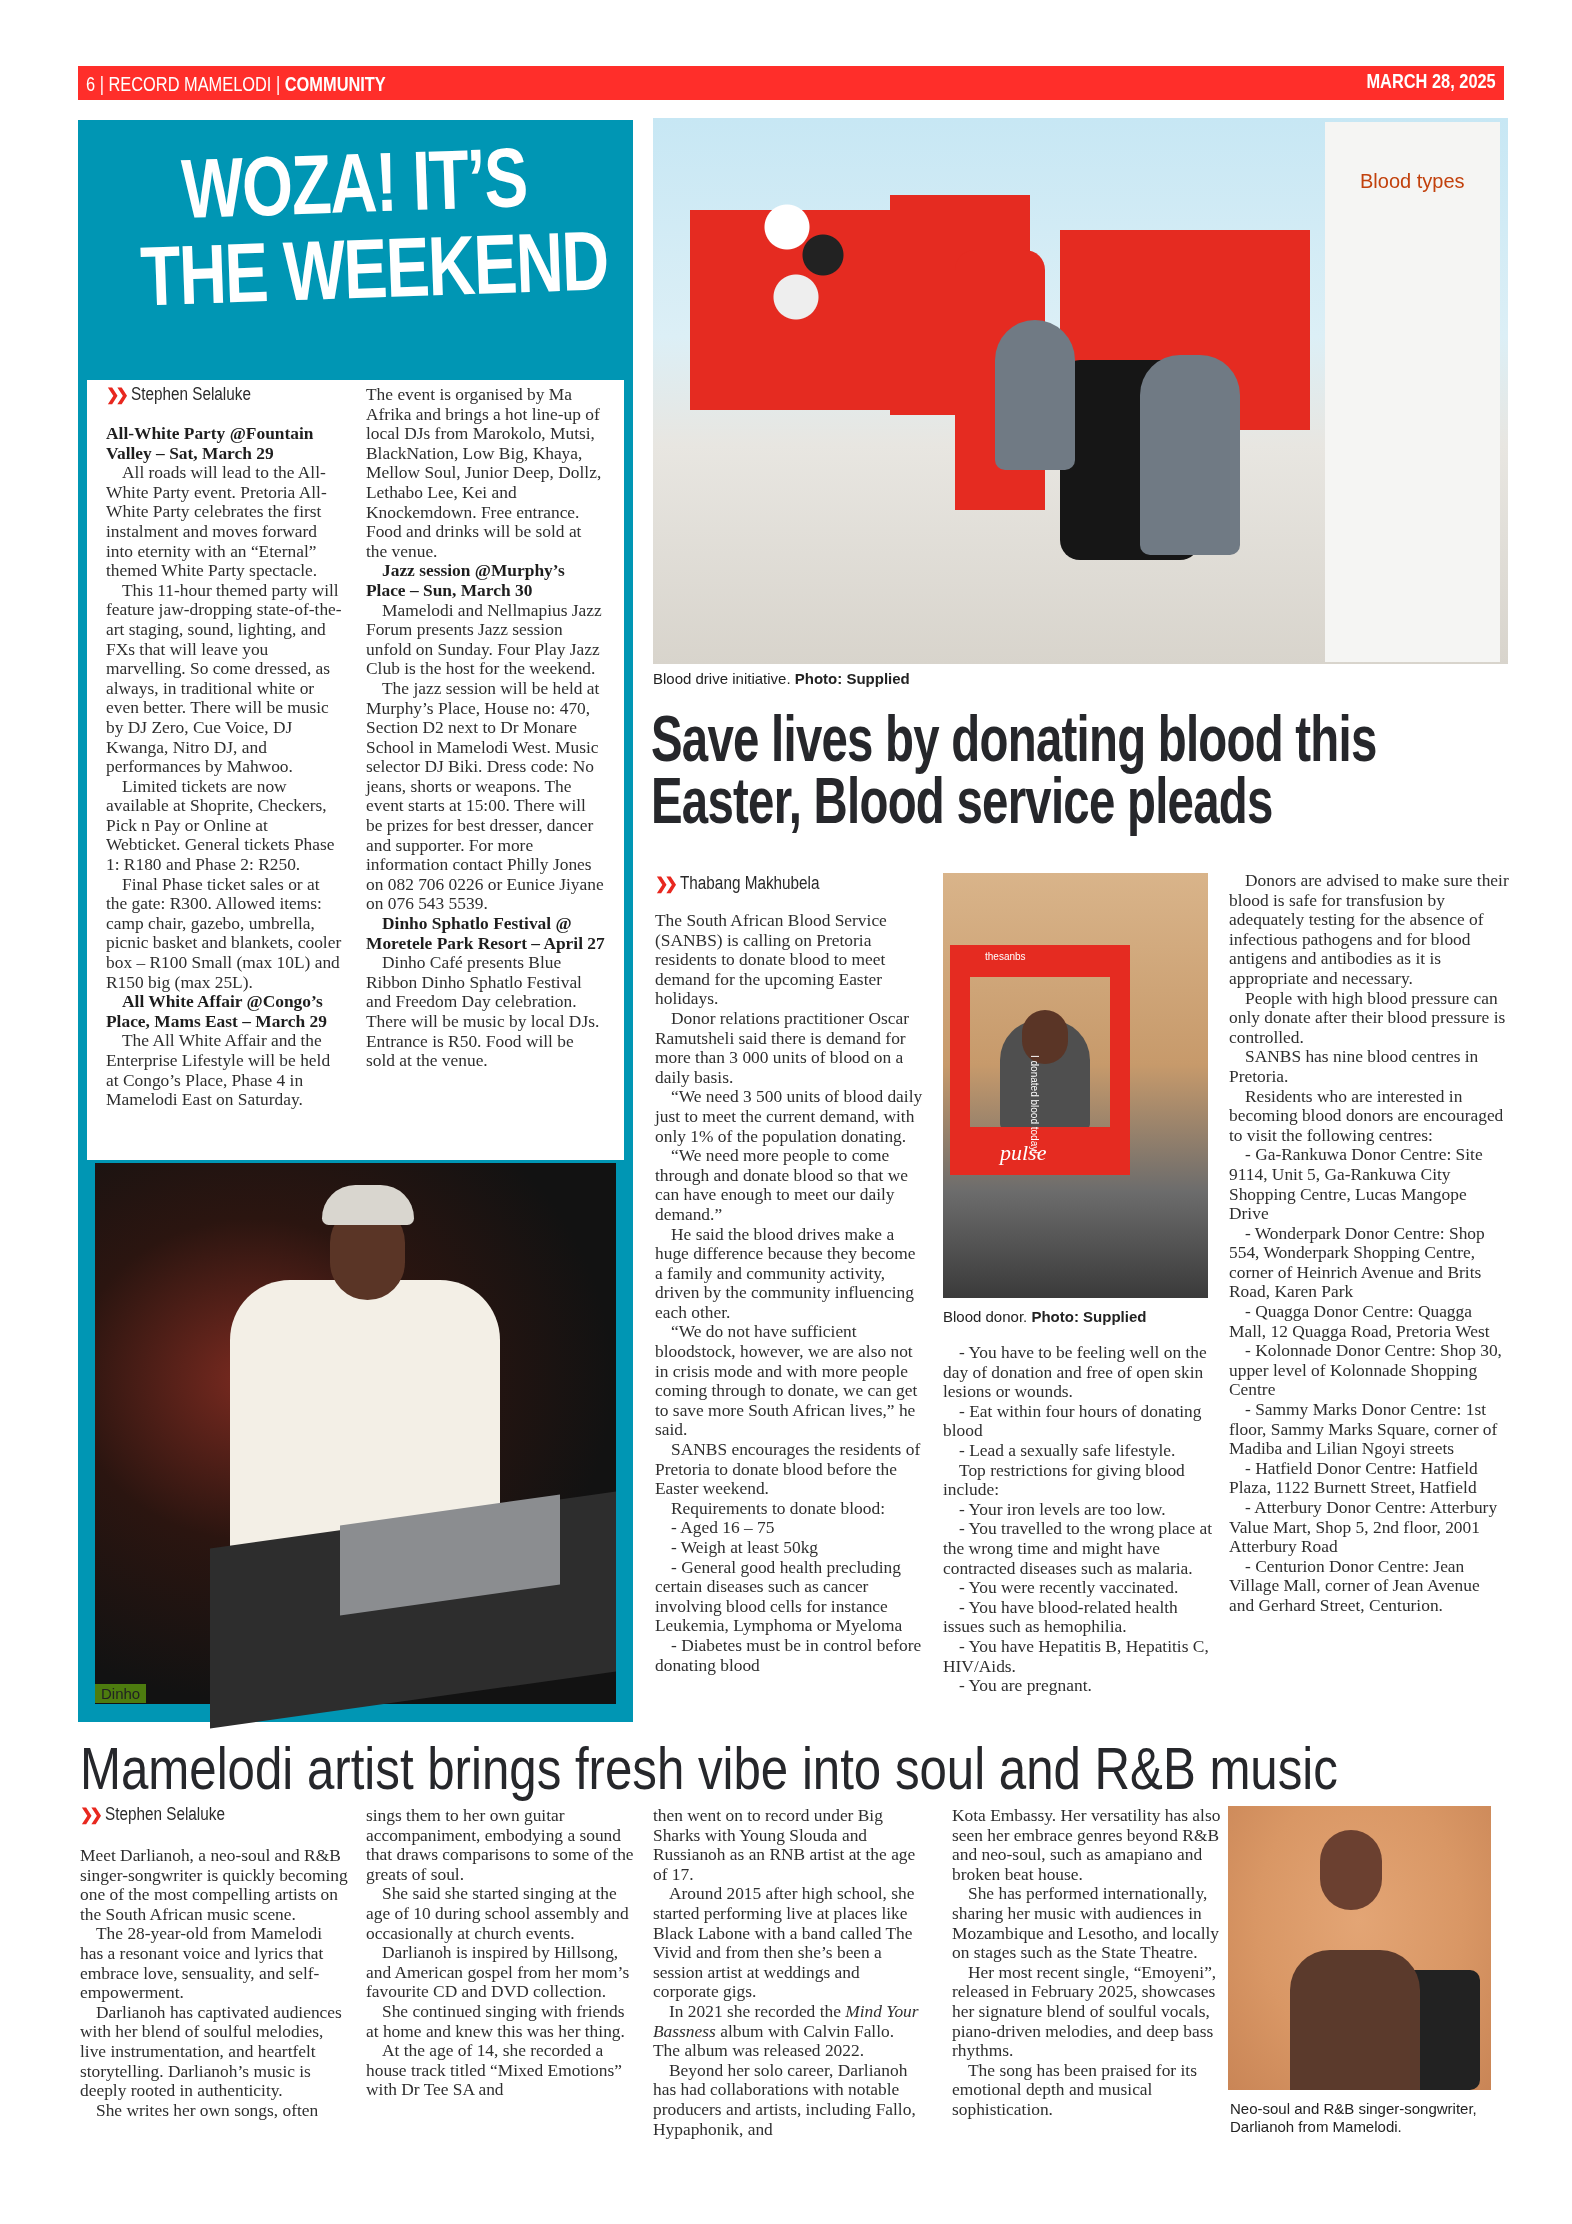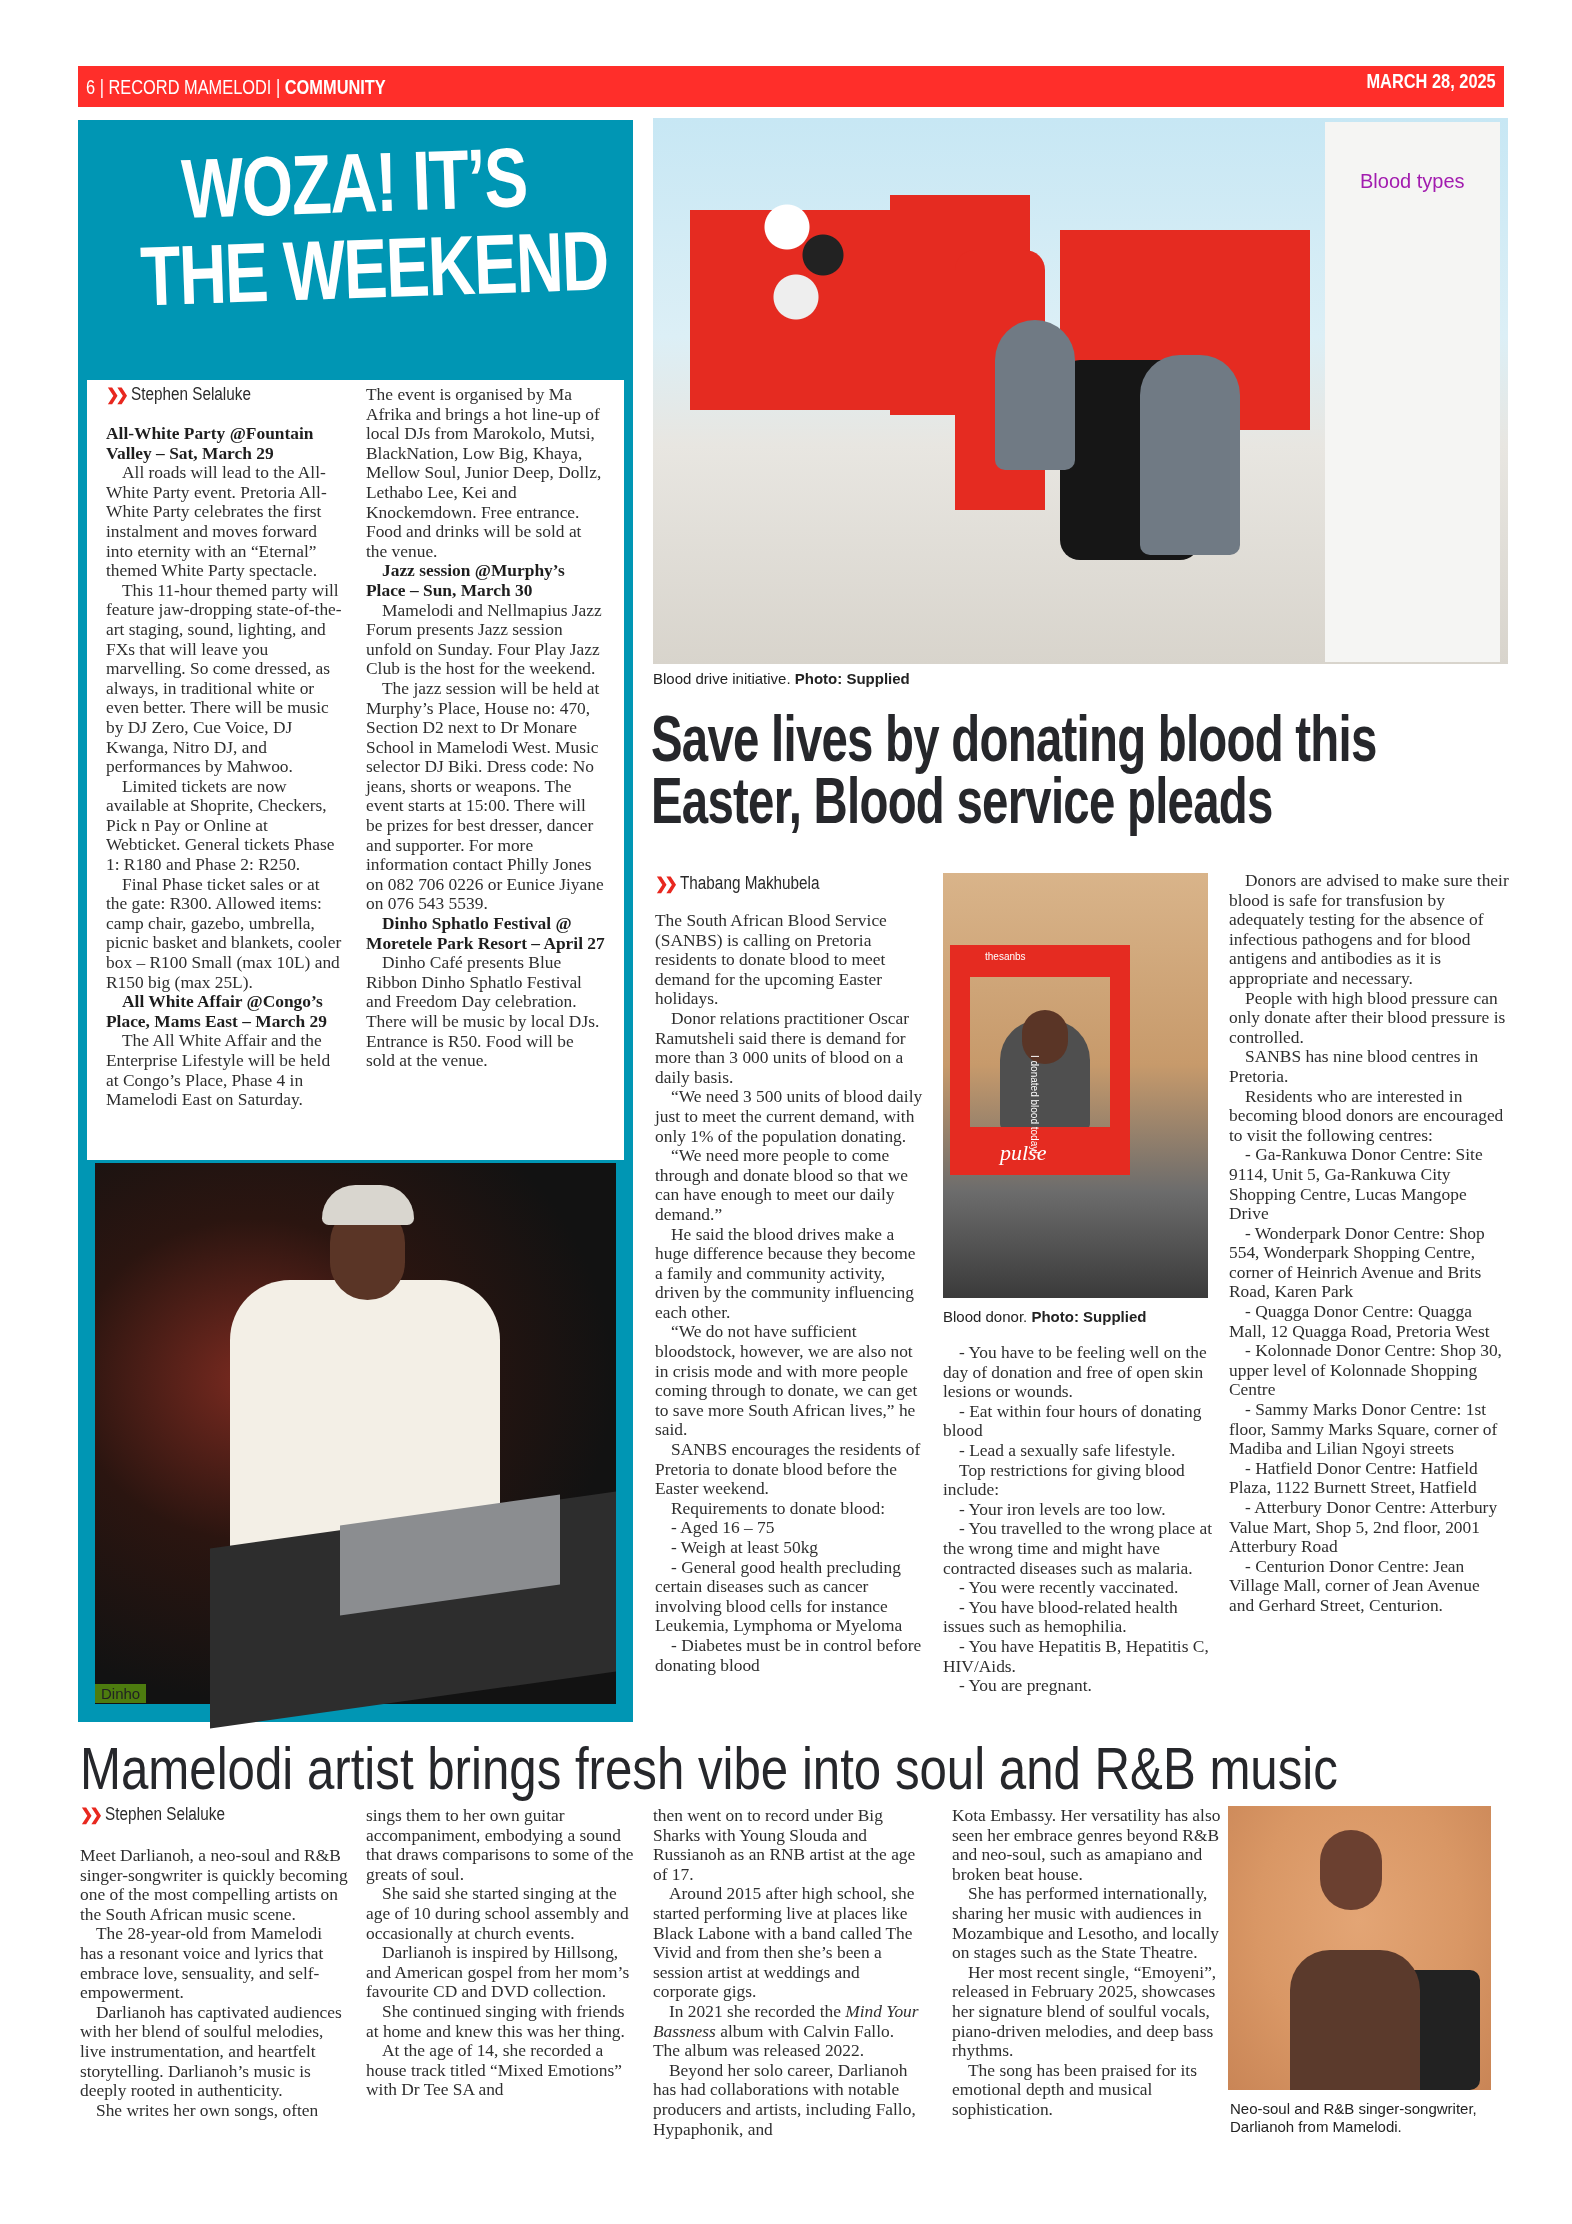--- a/index.html
+++ b/index.html
@@ -2,21 +2,21 @@
 <html><head>
 <meta charset="utf-8">
 <style>
   * { box-sizing: border-box; margin: 0; padding: 0; }
   html, body { width: 1572px; height: 2224px; background: #ffffff; overflow: hidden; }
   body { position: relative; font-family: "Liberation Serif", serif; color: #2a2a2a; }
 
   .abs { position: absolute; }
 
   
-  .header-bar { left: 78px; top: 66px; width: 1426px; height: 41px; background: #ff2e2a; color: #fff;
+  .header-bar { left: 78px; top: 66px; width: 1426px; height: 34px; background: #ff2e2a; color: #fff;
     font-family: "Liberation Sans", sans-serif; font-size: 21px; line-height: 29px;
     display: flex; justify-content: space-between; padding: 0 8px; transform-origin: left; gap: 14px; }
   .header-left { display: flex; align-items: center; gap: 0; }
   .hseg { display: inline-block; transform: scaleX(0.78); transform-origin: left; white-space: nowrap; }
   .hbold { font-weight: bold; }
   .hdate { font-weight: bold; transform: scaleX(0.78); transform-origin: right; white-space: nowrap; display:inline-block; }
 
   
   .weekend-panel { left: 78px; top: 120px; width: 555px; height: 1602px; background: #0096b4; }
   .weekend-title { left: 78px; top: 140px; width: 555px; text-align: center; color: #fff;
@@ -44,21 +44,21 @@
   .dj-cap { left: 322px; top: 1185px; width: 92px; height: 40px; background: #d9d6cf; border-radius: 40px 40px 8px 8px; }
   .dj-deck { left: 210px; top: 1520px; width: 406px; height: 180px; background: #2d2d2d; transform: skewY(-8deg); }
   .dj-mixer { left: 340px; top: 1510px; width: 220px; height: 90px; background: #8b8d90; transform: skewY(-8deg); }
   .dj-caption { left: 95px; top: 1684px; background: #4d7c0f; color: #222; font-family: "Liberation Sans", sans-serif;
     font-size: 15px; padding: 1px 6px; }
 
   .blood-photo { left: 653px; top: 118px; width: 855px; height: 546px;
     background: linear-gradient(180deg, #c7e7f4 0%, #dceff6 40%, #e8e6e1 60%, #d8d4cc 100%); }
   .bp-panel { background: #e52b21; }
   .bp-banner { left: 1325px; top: 122px; width: 175px; height: 540px; background: #f5f5f3; }
-  .bp-banner-text { left: 1360px; top: 170px; color: #a21caf; font-family: "Liberation Sans", sans-serif; font-size: 20px; }
+  .bp-banner-text { left: 1360px; top: 170px; color: #c2410c; font-family: "Liberation Sans", sans-serif; font-size: 20px; }
   .bp-seat { background: #161616; }
   .bp-person { background: #707a84; border-radius: 40px 40px 10px 10px; }
 
   .photo-caption { font-family: "Liberation Sans", sans-serif; font-size: 15px; color: #222; white-space: nowrap; }
   .photo-caption b { font-weight: bold; }
 
   .headline-blood { left: 651px; top: 708px; width: 860px; font-family: "Liberation Sans", sans-serif; font-weight: bold;
     font-size: 64px; line-height: 62px; color: #26272b; letter-spacing: -1px; }
   .headline-blood div { white-space: nowrap; transform: scaleX(0.74); transform-origin: left; }
 

